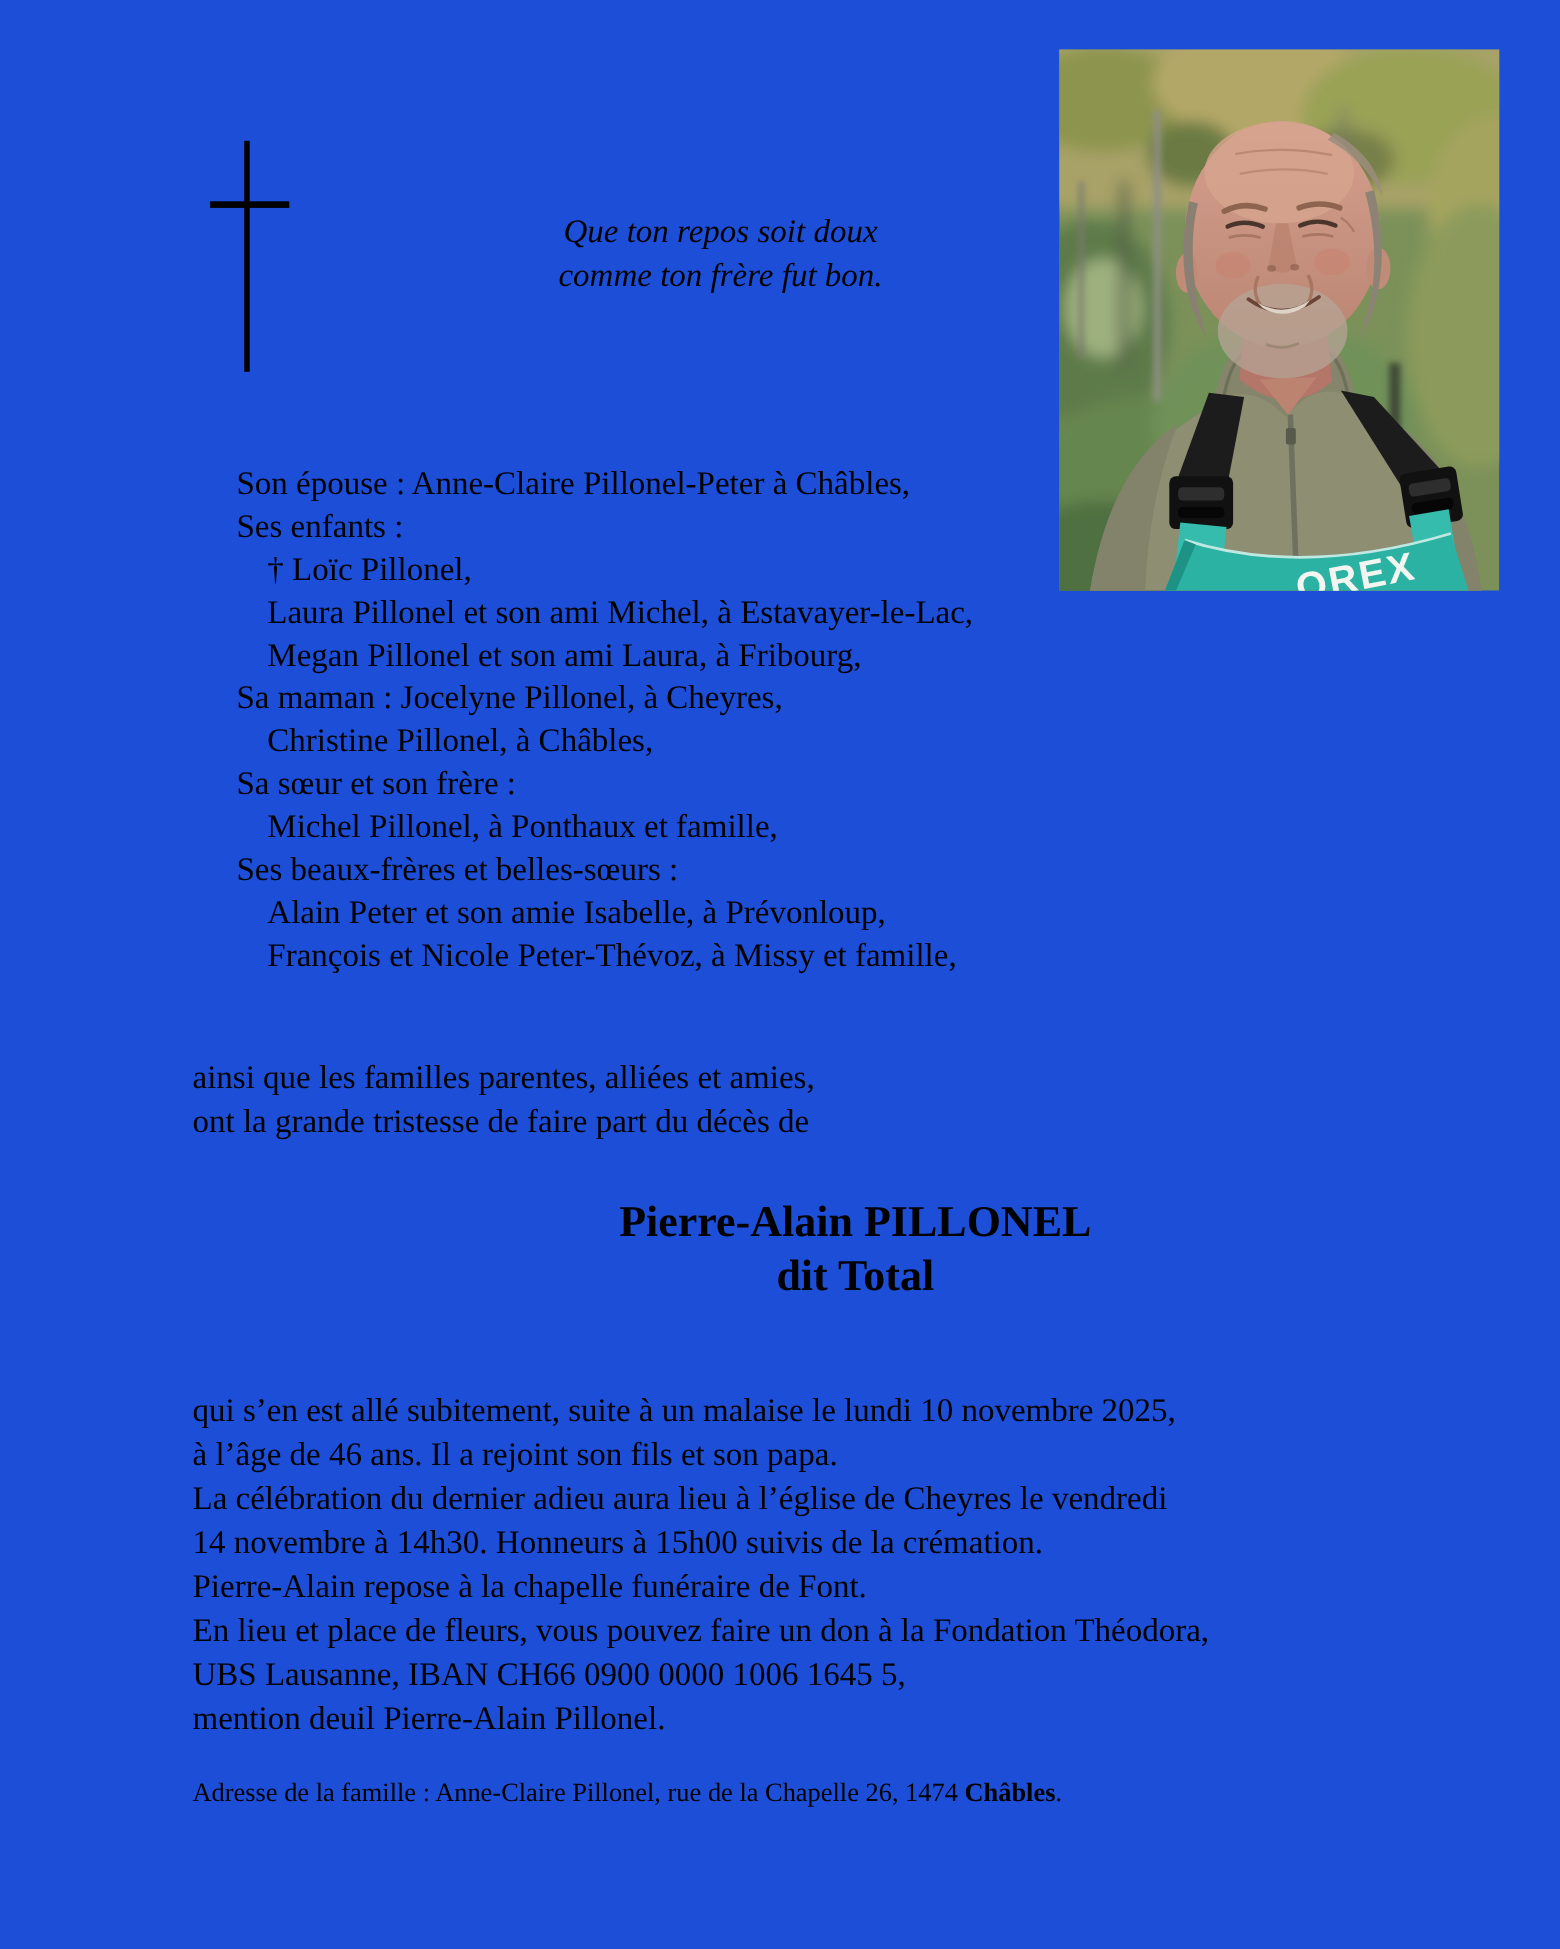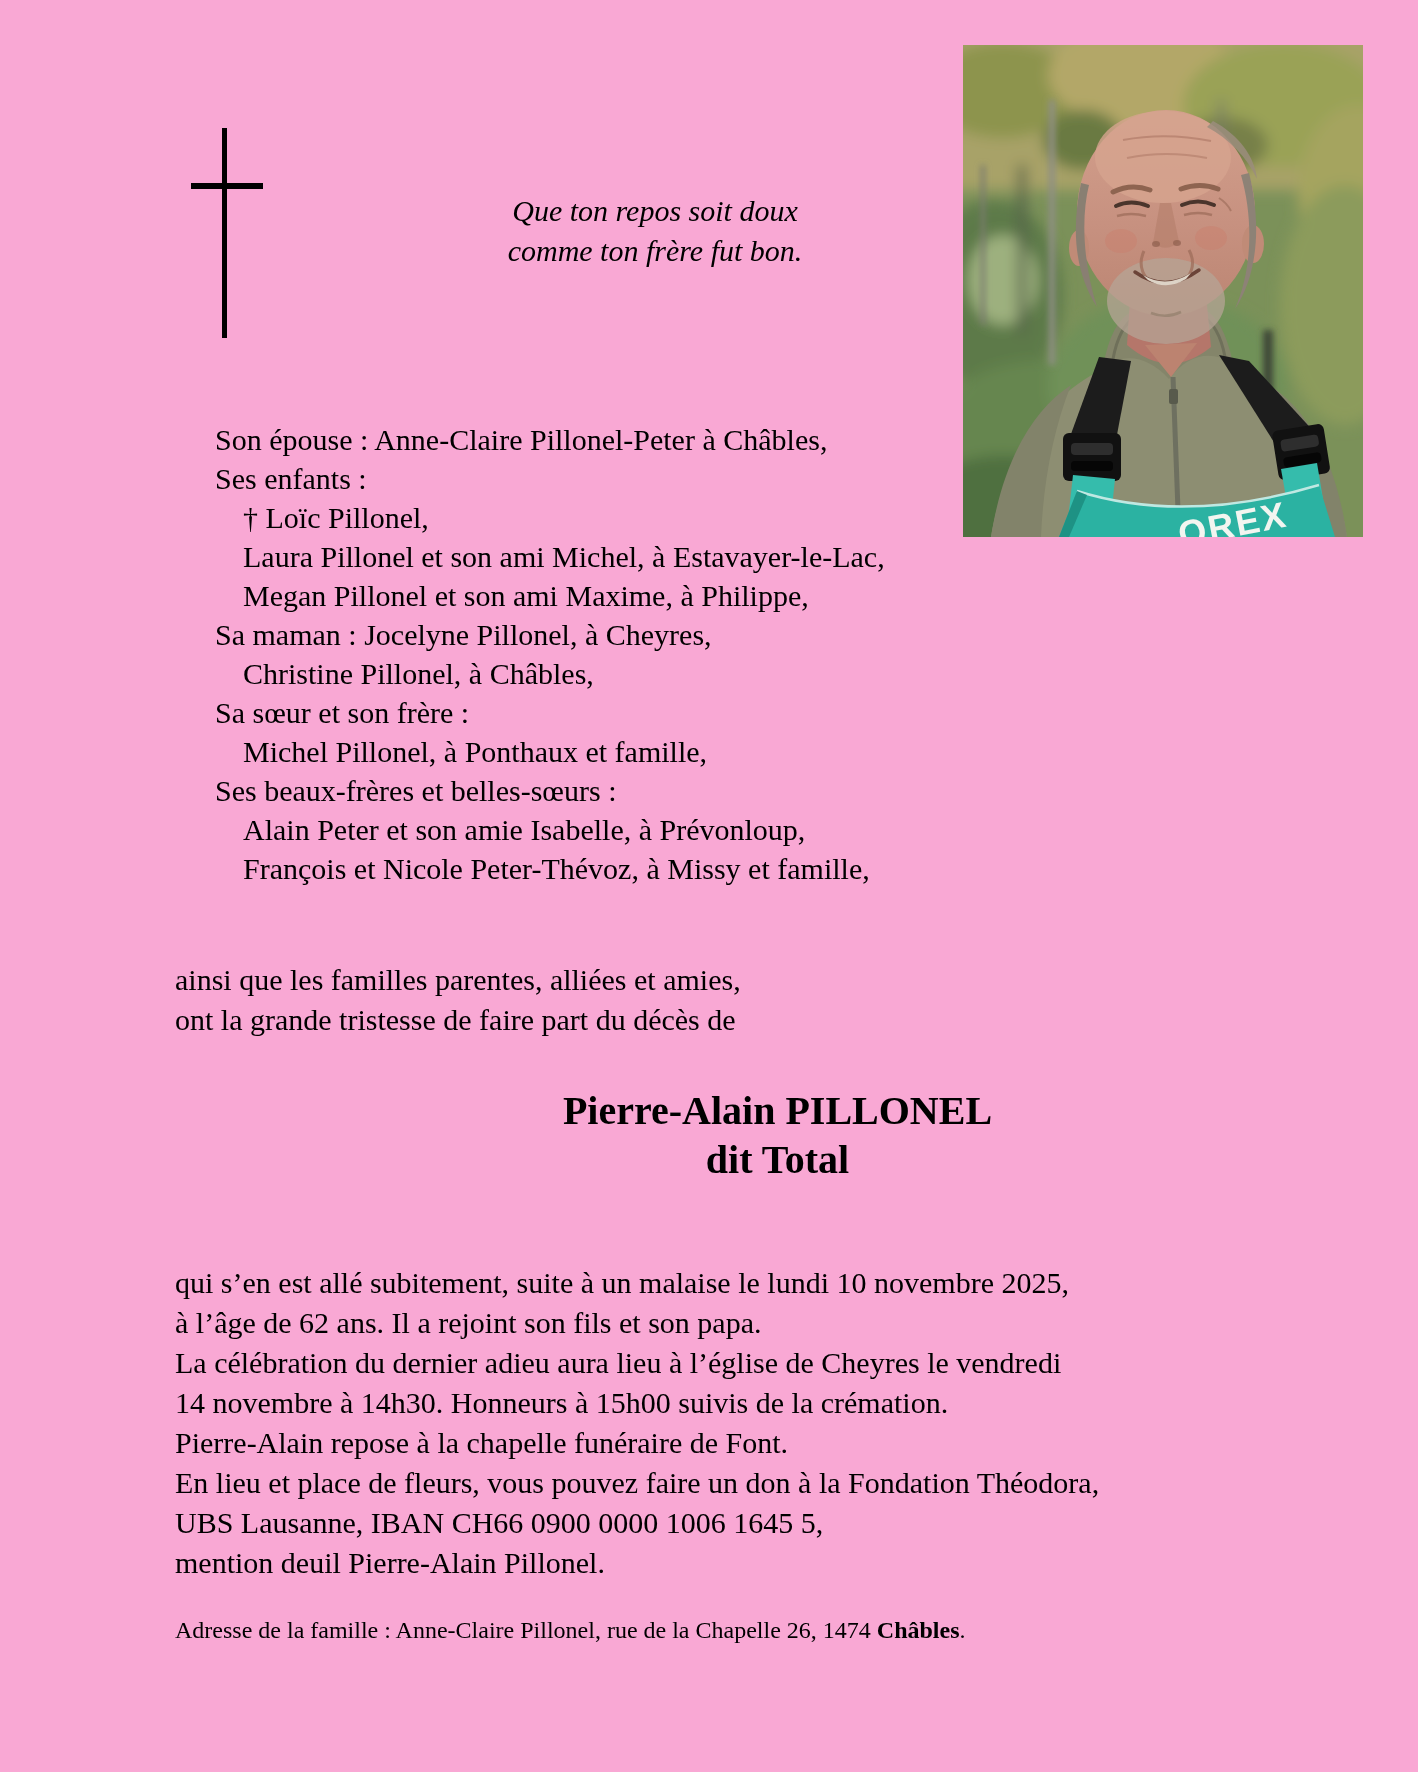--- a/index.html
+++ b/index.html
@@ -1,20 +1,20 @@
 <!DOCTYPE html>
 <html><head>
 <meta charset="utf-8">
 <style>
   html,body{margin:0;padding:0;}
   body{background:#ffffff;}
   .page{
     position:relative;
     width:1418px;height:1772px;
-    background:#f9a8d4;
+    background:#1d4ed8;
     color:#000000;
     font-family:"Liberation Serif", serif;
     overflow:hidden;
   }
   .abs{position:absolute;}
   
   .cross{left:191px;top:128px;width:72px;height:210px;}
   .cross .v{position:absolute;left:31px;top:0;width:5px;height:210px;background:#000;}
   .cross .h{position:absolute;left:0;top:55px;width:72px;height:6px;background:#000;}
   
@@ -165,21 +165,21 @@
       <path d="M96,492 L114,446 L124,450 L106,492 Z" fill="#1e9284"></path>
       <text x="218" y="502" transform="rotate(-11 218 502)" font-size="36" font-weight="bold" fill="#f2f5f0" font-family="Liberation Sans, sans-serif" letter-spacing="2">OREX</text>
     </svg>
   </div>
 
   <div class="abs family">
       <div class="doc-line">Son épouse : Anne-Claire Pillonel-Peter à Châbles,</div>
       <div class="doc-line">Ses enfants :</div>
       <div class="doc-line indent">† Loïc Pillonel,</div>
       <div class="doc-line indent">Laura Pillonel et son ami Michel, à Estavayer-le-Lac,</div>
-      <div class="doc-line indent">Megan Pillonel et son ami Maxime, à Philippe,</div>
+      <div class="doc-line indent">Megan Pillonel et son ami Laura, à Fribourg,</div>
       <div class="doc-line">Sa maman : Jocelyne Pillonel, à Cheyres,</div>
       <div class="doc-line indent">Christine Pillonel, à Châbles,</div>
       <div class="doc-line">Sa sœur et son frère :</div>
       <div class="doc-line indent">Michel Pillonel, à Ponthaux et famille,</div>
       <div class="doc-line">Ses beaux-frères et belles-sœurs :</div>
       <div class="doc-line indent">Alain Peter et son amie Isabelle, à Prévonloup,</div>
       <div class="doc-line indent">François et Nicole Peter-Thévoz, à Missy et famille,</div>
     </div>
 
   <div class="abs intro">
@@ -187,21 +187,21 @@
     <div>ont la grande tristesse de faire part du décès de</div>
   </div>
 
   <div class="abs title-block">
     <div>Pierre-Alain PILLONEL</div>
     <div>dit Total</div>
   </div>
 
   <div class="abs body-par">
       <div class="doc-line">qui s’en est allé subitement, suite à un malaise le lundi 10 novembre 2025,</div>
-      <div class="doc-line">à l’âge de 62 ans. Il a rejoint son fils et son papa.</div>
+      <div class="doc-line">à l’âge de 46 ans. Il a rejoint son fils et son papa.</div>
       <div class="doc-line">La célébration du dernier adieu aura lieu à l’église de Cheyres le vendredi</div>
       <div class="doc-line">14 novembre à 14h30. Honneurs à 15h00 suivis de la crémation.</div>
       <div class="doc-line">Pierre-Alain repose à la chapelle funéraire de Font.</div>
       <div class="doc-line">En lieu et place de fleurs, vous pouvez faire un don à la Fondation Théodora,</div>
       <div class="doc-line">UBS Lausanne, IBAN CH66 0900 0000 1006 1645 5,</div>
       <div class="doc-line">mention deuil Pierre-Alain Pillonel.</div>
     </div>
 
   <div class="abs address">
     <span>Adresse de la famille : Anne-Claire Pillonel, rue de la Chapelle 26, 1474 </span><span class="bold">Châbles</span><span>.</span>

